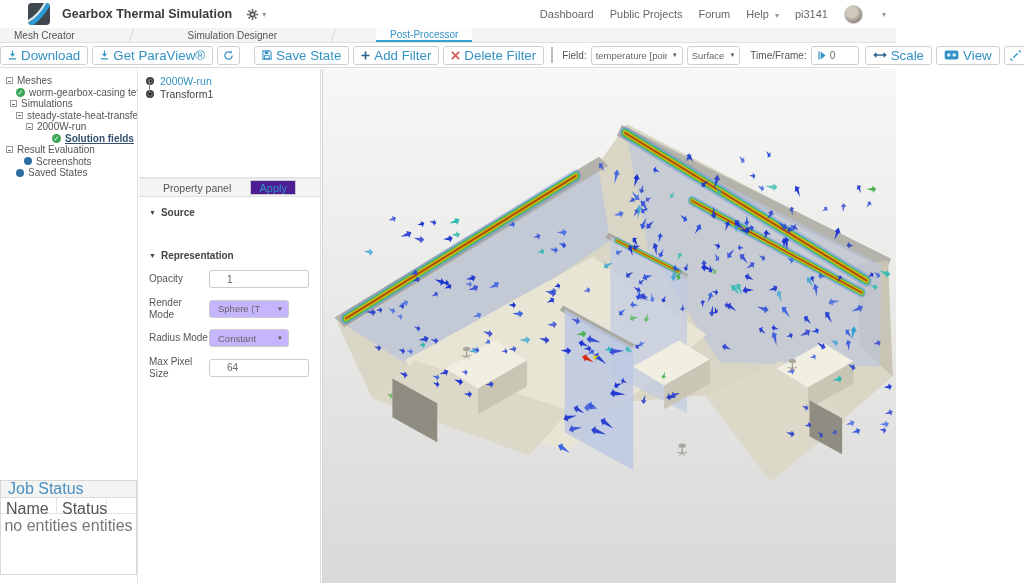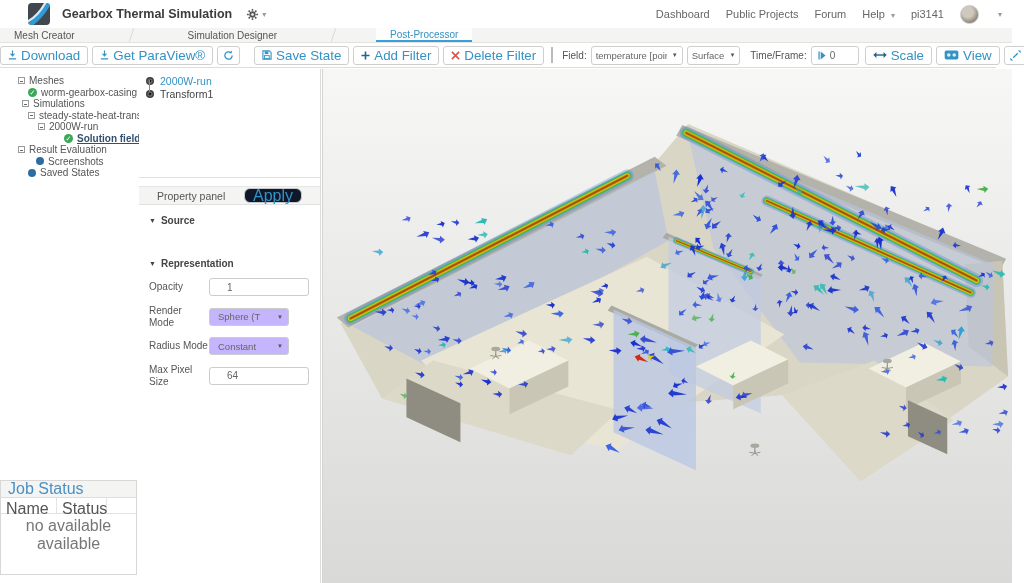--- a/index.html
+++ b/index.html
@@ -1,18 +1,18 @@
 <!DOCTYPE html>
 <html><head>
 <meta charset="utf-8">
 <style>
   * { margin:0; padding:0; box-sizing:border-box; }
   html,body { width:1024px; height:583px; overflow:hidden;
     font-family:"Liberation Sans","DejaVu Sans",sans-serif; background:#fff; color:#444; }
-  .app { position:relative; width:1012px; height:583px; }
+  .app { position:relative; width:896px; height:583px; }
 
   
   .header { position:absolute; top:0; left:0; right:0; height:28px; background:#fff;
     display:flex; align-items:center; }
   .logo { margin-left:28px; width:22px; height:22px; }
   .app-title { margin-left:12px; font-size:12.5px; font-weight:bold; color:#3c3c3c; }
   .gear-btn { margin-left:14px; display:flex; align-items:center; cursor:pointer; }
   .caret { font-size:8px; color:#999; margin-left:3px; }
   .header-nav { margin-left:auto; display:flex; align-items:center; gap:16px; margin-right:10px; }
   .nav-link { font-size:11px; color:#666; cursor:pointer; }
@@ -39,21 +39,21 @@
     color:#666; display:inline-flex; align-items:center; padding:0 4px; margin-right:4px;
     font-size:9.5px; white-space:nowrap; cursor:pointer; }
   .tb-select .sel-arrow { margin-left:5px; font-size:6px; color:#555; }
   .time-box { height:19px; border:1px solid #cfcfcf; border-radius:3px; display:inline-flex;
     align-items:center; padding:0 6px; gap:4px; color:#666; margin-right:6px; }
   .colorbar-ico { width:9px; height:16px; border:1px solid #bbb; margin:0 3px;
     background:linear-gradient(#e2be1d,#58b535 45%,#2ab9c5 70%,#2447da); cursor:pointer; }
   .group-sep { width:1px; height:25px; background:#e4e4e4; margin:0 5px; }
 
   
-  .tree-panel { position:absolute; top:69px; left:12px; width:138px; bottom:0; background:#fff;
+  .tree-panel { position:absolute; top:69px; left:0; width:138px; bottom:0; background:#fff;
     border-right:1px solid #e0e0e0; font-size:10px; color:#555; padding-top:6px; }
   .tree-row { display:flex; align-items:center; height:11.5px; margin-bottom:0; cursor:pointer; white-space:nowrap; overflow:hidden;}
   .collapse-ico { width:7px; height:7px; border:1px solid #9a9a9a; background:#fff; position:relative;
     flex:0 0 auto; margin-right:4px; }
   .collapse-ico:before { content:""; position:absolute; left:1px; right:1px; top:2.5px; height:1px; background:#666; }
   .check-ico { width:9px; height:9px; border-radius:50%; background:#3aa857; color:#fff; font-size:7px;
     line-height:9px; text-align:center; flex:0 0 auto; margin-right:4px; }
   .dot-ico { width:8px; height:8px; border-radius:50%; background:#2d6ca2; flex:0 0 auto; margin-right:4px; }
   .tree-link { font-weight:bold; text-decoration:underline; color:#33506e; }
 
@@ -71,23 +71,23 @@
   
   .middle { position:absolute; top:69px; left:139px; width:182px; bottom:0; background:#fff;
     border-right:1px solid #dcdcdc; font-size:10.5px; }
   .pipeline { height:109px; border-bottom:1px solid #e0e0e0; padding:5px 0 0 6px; position:relative; }
   .pipe-row { display:flex; align-items:center; height:13px; cursor:pointer; }
   .pipe-row svg { flex:0 0 auto; margin-right:5px; }
   .pipe-label { color:#444; }
   .pipe-label.selected { color:#3492c4; }
   .pipe-connector { position:absolute; left:10px; top:11px; width:1px; height:12px; background:#8a8a8a; }
   .prop-header { height:19px; background:#f4f4f3; border-top:1px solid #e6e6e6; border-bottom:1px solid #e0e0e0;
-    display:flex; align-items:center; justify-content:space-between; padding:0 18px; color:#555;margin-top:8px; }
-  .apply-btn { height:15px; border:1px solid #c9c9c9; border-radius:6px; background:#0f172a;
-    color:#3492c4; font-size:16px; padding:0 8px; display:flex; align-items:center; cursor:pointer; }
+    display:flex; align-items:center; justify-content:space-between; padding:0 24px; color:#555; }
+  .apply-btn { height:15px; border:1px solid #c9c9c9; border-radius:0; background:#4c1d95;
+    color:#3492c4; font-size:11px; padding:0 8px; display:flex; align-items:center; cursor:pointer; }
   .section-head { display:flex; align-items:center; gap:5px; color:#444; font-weight:bold; font-size:10px;
     padding:10px 0 0 10px; cursor:pointer; }
   .tri { font-size:7px; color:#444; }
   .prop-row { display:flex; align-items:center; margin:9px 10px 0 10px; }
   .prop-label { width:60px; color:#555; font-size:10px; line-height:1.15; }
   .prop-input { width:100px; height:18px; border:1px solid #ccc; border-radius:3px; color:#666;
     font-size:10px; display:flex; align-items:center; padding-left:17px; background:#fff; }
   .prop-select { width:80px; height:18px; border:1px solid #ccc; border-radius:3px; color:#666;
     font-size:9.5px; display:flex; align-items:center; justify-content:space-between;
     padding:0 5px 0 8px; background:#c4b5fd; cursor:pointer; white-space:nowrap; overflow:hidden; }
@@ -278,21 +278,21 @@
       </div>
   </div>
 
   <div class="job-status">
     <div class="js-header">Job Status</div>
     <div class="js-cols">
       <div class="js-col-name">Name</div>
       <div class="js-col-status">Status</div>
       <div style="flex:1"></div>
     </div>
-    <div class="js-empty">no available available</div>
+    <div class="js-empty">no entities entities</div>
   </div>
 
   <div class="middle">
     <div class="pipeline">
       <div class="pipe-connector"></div>
       <div class="pipe-row">
         <svg width="10" height="10" viewBox="0 0 10 10">
           <circle cx="5" cy="5" r="4" fill="#3d3d3d"></circle>
             <circle cx="5" cy="5" r="2.6" fill="#6a6a6a"></circle>
             <circle cx="5" cy="5" r="1.3" fill="#1a1a1a"></circle>

